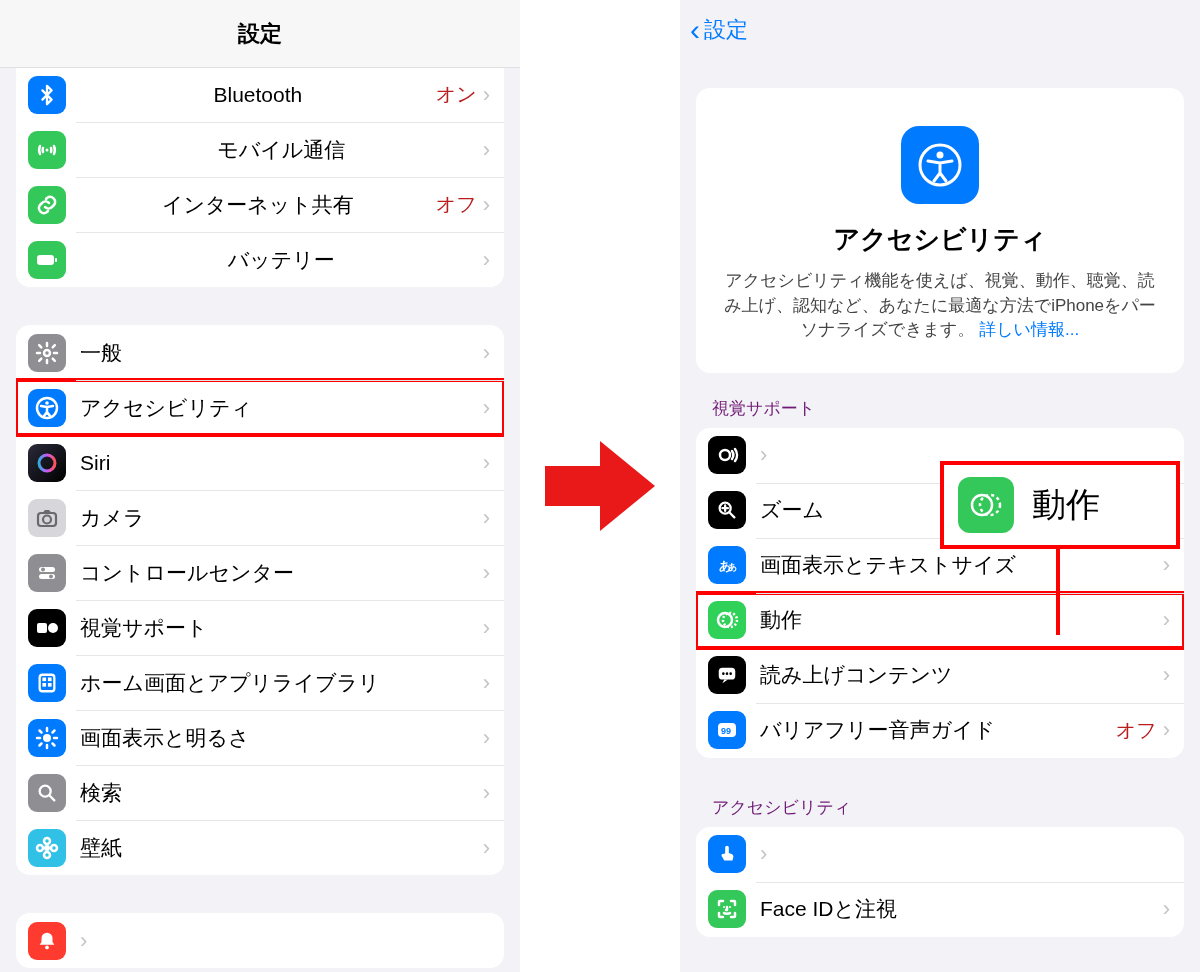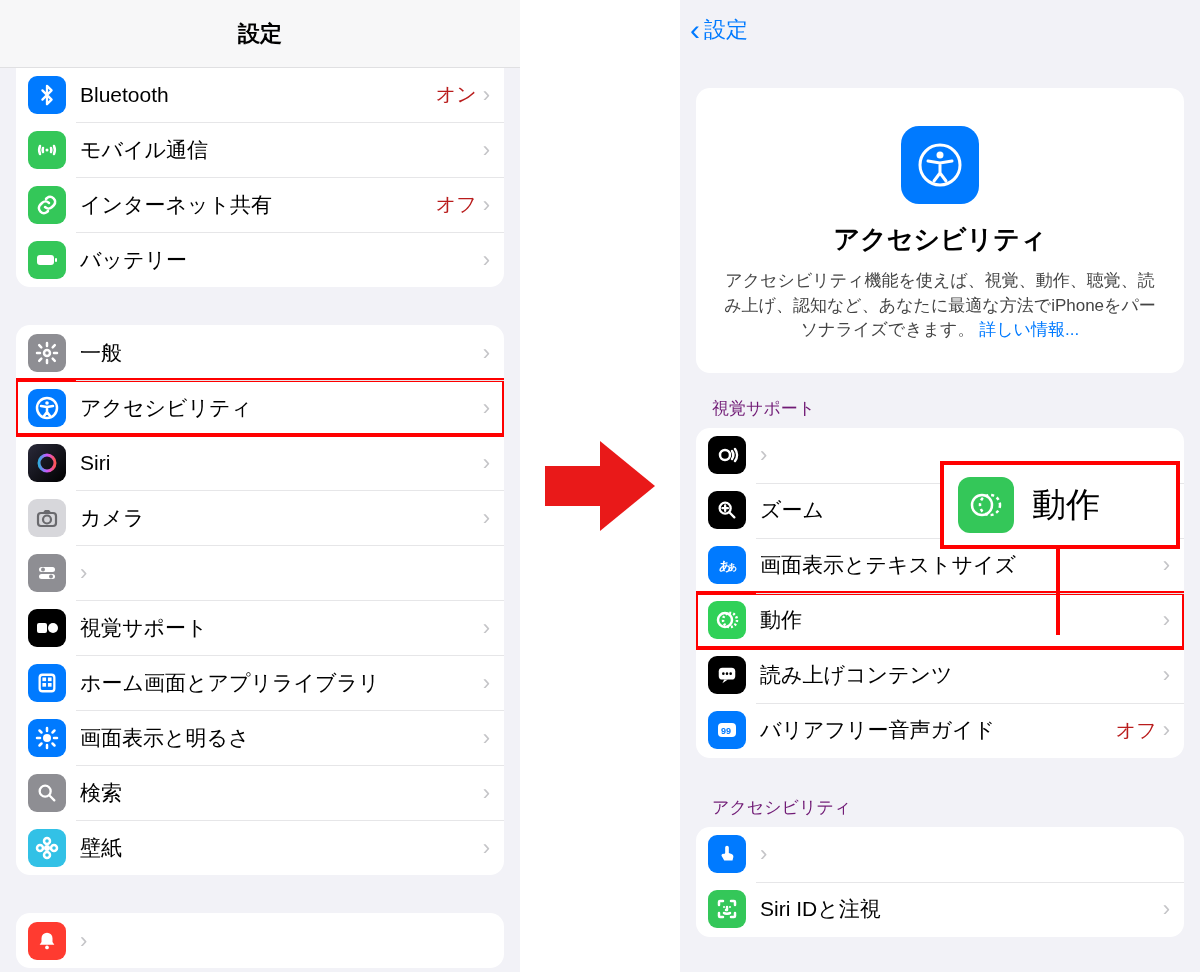--- a/index.html
+++ b/index.html
@@ -63,21 +63,21 @@
     overflow: hidden;
   }
 
   
   .group {
     background: #fff;
     border-radius: 14px;
     margin: 0 16px 38px 16px;
     overflow: hidden;
   }
-  .group.flush-top { border-top-left-radius: 0; border-top-right-radius: 0; margin-top: -1px; }
+  .group.flush-top { border-top-left-radius: 0; border-top-right-radius: 0; margin-top: -1px; text-align: center; }
 
   .row {
     display: flex;
     align-items: center;
     min-height: 55px;
     padding: 6px 14px 6px 12px;
     position: relative;
   }
   .row + .row::before {
     content: "";
@@ -321,20 +321,21 @@
           </div>
           <div class="row">
             <div class="ico bg-gray">
               <svg width="24" height="24" viewBox="0 0 24 24">
                 <rect x="4" y="6" width="16" height="5" rx="2.5" fill="#fff"></rect>
                 <rect x="4" y="13" width="16" height="5" rx="2.5" fill="#fff"></rect>
                 <circle cx="8" cy="8.5" r="2" fill="#8e8e93"></circle>
                 <circle cx="16" cy="15.5" r="2" fill="#8e8e93"></circle>
               </svg>
             </div>
+            <div class="lbl">コントロールセンター</div>
             <div class="chev">›</div>
           </div>
           <div class="row">
             <div class="ico bg-black">
               <svg width="26" height="26" viewBox="0 0 26 26">
                 <rect x="3" y="8" width="10" height="10" rx="2" fill="#fff"></rect>
                 <circle cx="19" cy="13" r="5" fill="#fff"></circle>
               </svg>
             </div>
             <div class="lbl">視覚サポート</div>
@@ -515,21 +516,21 @@
         </div>
         <div class="row">
           <div class="ico bg-faceid">
             <svg width="24" height="24" viewBox="0 0 24 24">
               <path d="M4 8V5a1 1 0 011-1h3M20 8V5a1 1 0 00-1-1h-3M4 16v3a1 1 0 001 1h3M20 16v3a1 1 0 01-1 1h-3" stroke="#fff" stroke-width="2.5" fill="none" stroke-linecap="round" stroke-linejoin="round"></path>
               <circle cx="9" cy="10" r="1" fill="#fff"></circle>
               <circle cx="15" cy="10" r="1" fill="#fff"></circle>
               <path d="M12 10v3h-1M9 16c1 1 5 1 6 0" stroke="#fff" stroke-width="2.5" fill="none" stroke-linecap="round" stroke-linejoin="round"></path>
             </svg>
           </div>
-          <div class="lbl">Siri IDと注視</div>
+          <div class="lbl">Face IDと注視</div>
           <div class="chev">›</div>
         </div>
       </div>
 
     <div class="callout">
       <div class="cico">
         <svg width="36" height="36" viewBox="0 0 36 36">
             <circle cx="14" cy="18" r="10" fill="none" stroke="#fff" stroke-width="2.5"></circle>
             <circle cx="22" cy="18" r="10" fill="none" stroke="#fff" stroke-width="2.5" stroke-dasharray="3 3"></circle>
           </svg>

